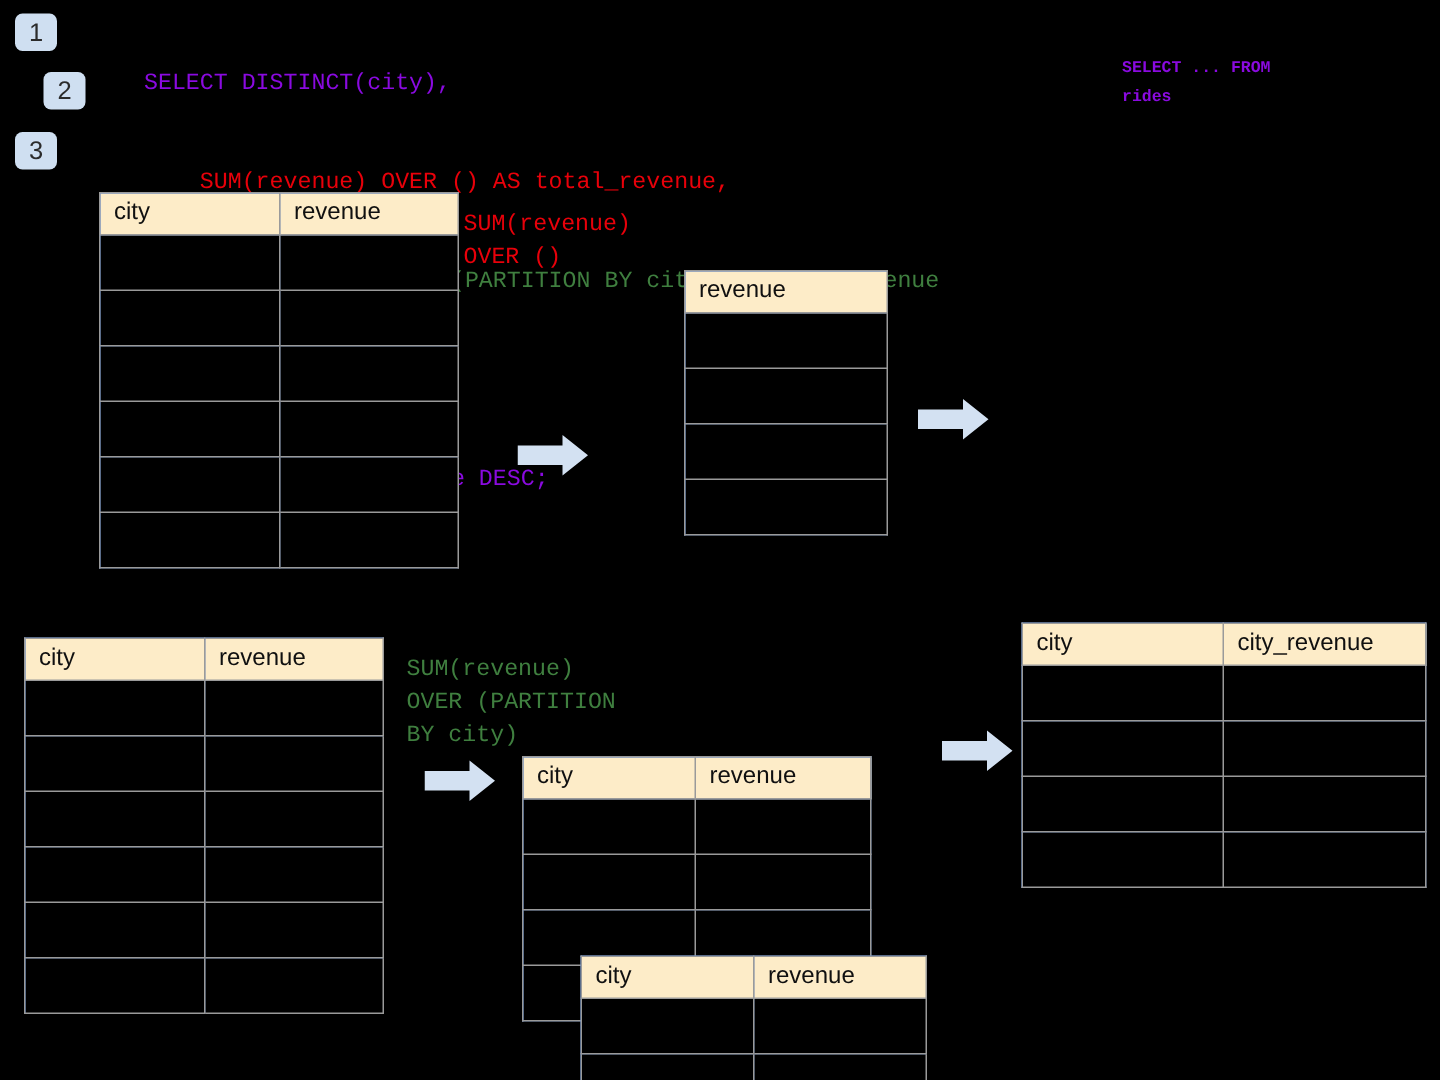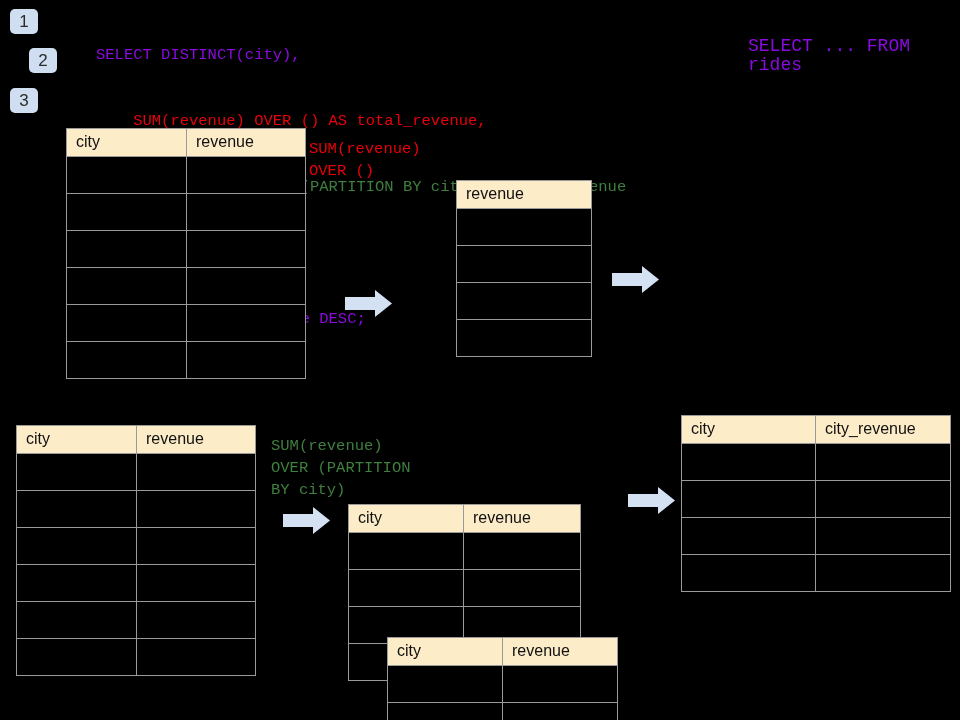--- a/index.html
+++ b/index.html
@@ -50,24 +50,24 @@
   .annot {
     position: absolute;
     font-family: Liberation Mono, monospace;
     font-size: 15.5px;
     line-height: 22px;
     white-space: pre;
   }
   .annot-small {
     position: absolute;
     font-family: "Liberation Mono", monospace;
-    font-size: 18px;
+    font-size: 11px;
     line-height: 19px;
     white-space: pre;
-    font-weight: normal;
+    font-weight: bold;
   }
 
   
   .tbl {
     position: absolute;
     border-collapse: collapse;
     background: #3b82f6;
     table-layout: fixed;
   }
   .tbl td, .tbl th {

